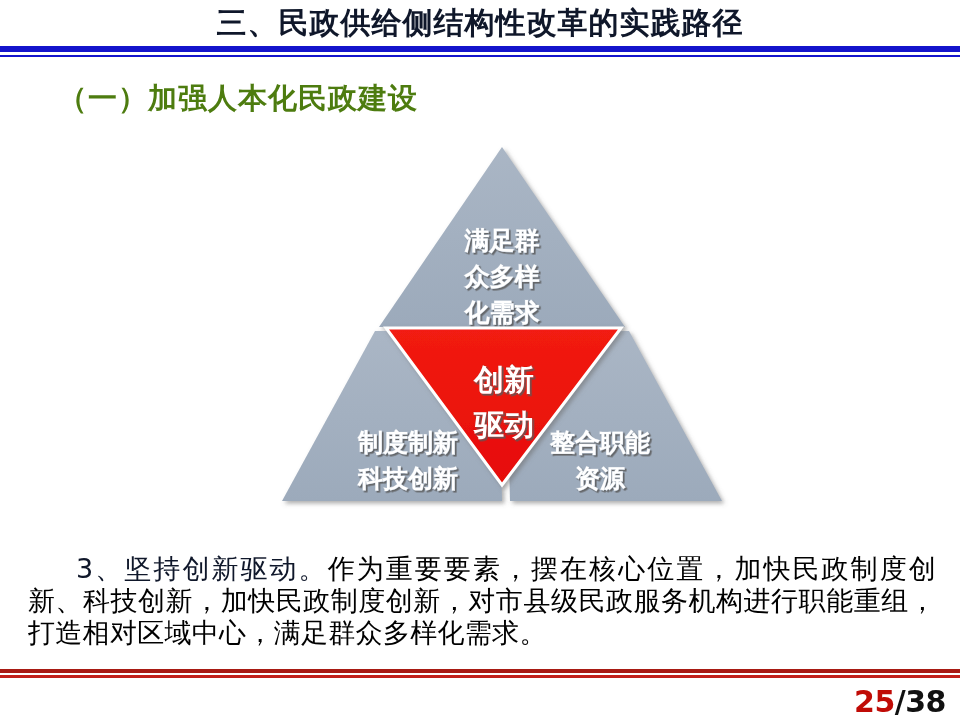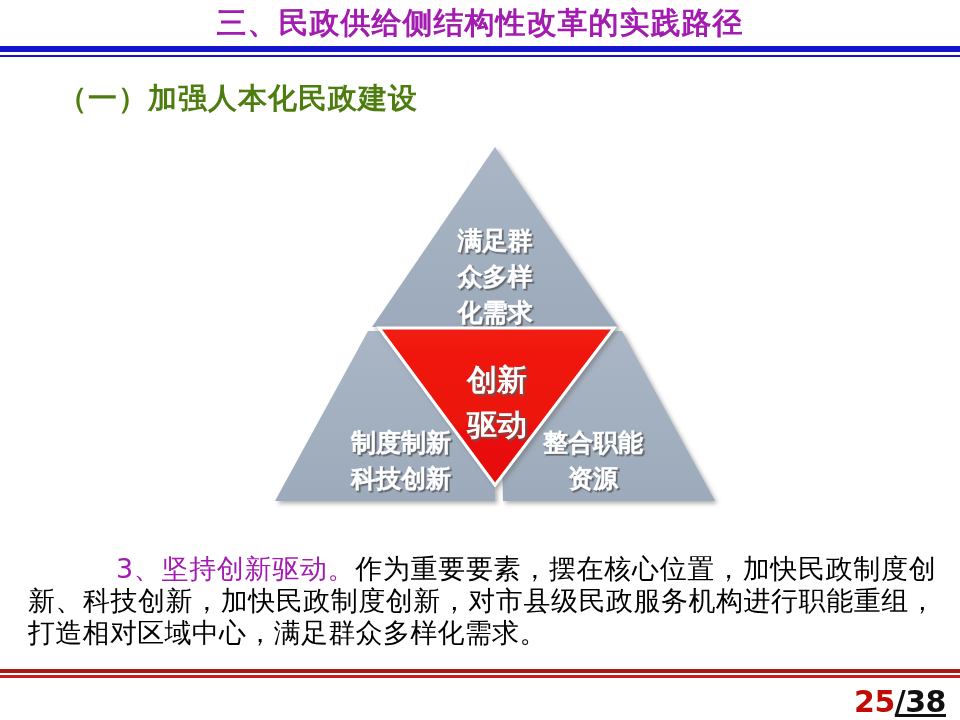--- a/index.html
+++ b/index.html
@@ -17,21 +17,21 @@
 
   
   #slide-title {
     position: absolute;
     top: 4px;
     left: 0;
     width: 960px;
     text-align: center;
     font-size: 30px;
     font-weight: bold;
-    color: #a21caf;
+    color: #0f172a;
     letter-spacing: 1px;
     line-height: 38px;
     white-space: nowrap;
   }
   #title-rule {
     position: absolute;
     top: 46px;
     left: 0;
     width: 960px;
     height: 12px;
@@ -70,21 +70,21 @@
     font-weight: bold;
     color: #4d7c0f;
     letter-spacing: 1px;
     white-space: nowrap;
   }
 
   
   #pyramid-diagram {
     position: absolute;
     top: 135px;
-    left: 255px;
+    left: 262px;
     width: 480px;
     height: 380px;
   }
   #pyramid-diagram svg {
     display: block;
   }
   .tri-label {
     font-family: "DejaVu Sans", "Liberation Sans", sans-serif;
     font-weight: bold;
     fill: #ffffff;
@@ -109,22 +109,21 @@
     color: #000000;
     text-align: justify;
     text-justify: inter-ideograph;
     letter-spacing: 0.3px;
   }
   #body-text .indent {
     display: inline-block;
     width: 48px;
   }
   #body-text .highlight {
-    color: #a21caf;
-    margin-left: 40px;
+    color: #0f172a;
   }
 
   
   #footer-rule {
     position: absolute;
     top: 669px;
     left: 0;
     width: 960px;
     height: 10px;
   }
@@ -156,21 +155,21 @@
     position: absolute;
     top: 684px;
     right: 14px;
     font-size: 30px;
     font-weight: bold;
     font-family: "DejaVu Sans", "Liberation Sans", sans-serif;
     white-space: nowrap;
     letter-spacing: -0.5px;
   }
   #page-number .cur { color: #c00b06; }
-  #page-number .tot { color: #111111; text-decoration: underline; }
+  #page-number .tot { color: #111111; }
 </style>
 </head>
 <body>
 
 <div id="slide-title">三、民政供给侧结构性改革的实践路径</div>
 
 <div id="title-rule">
   <div class="rule-thick"></div>
   <div class="rule-gap"></div>
   <div class="rule-thin"></div>

